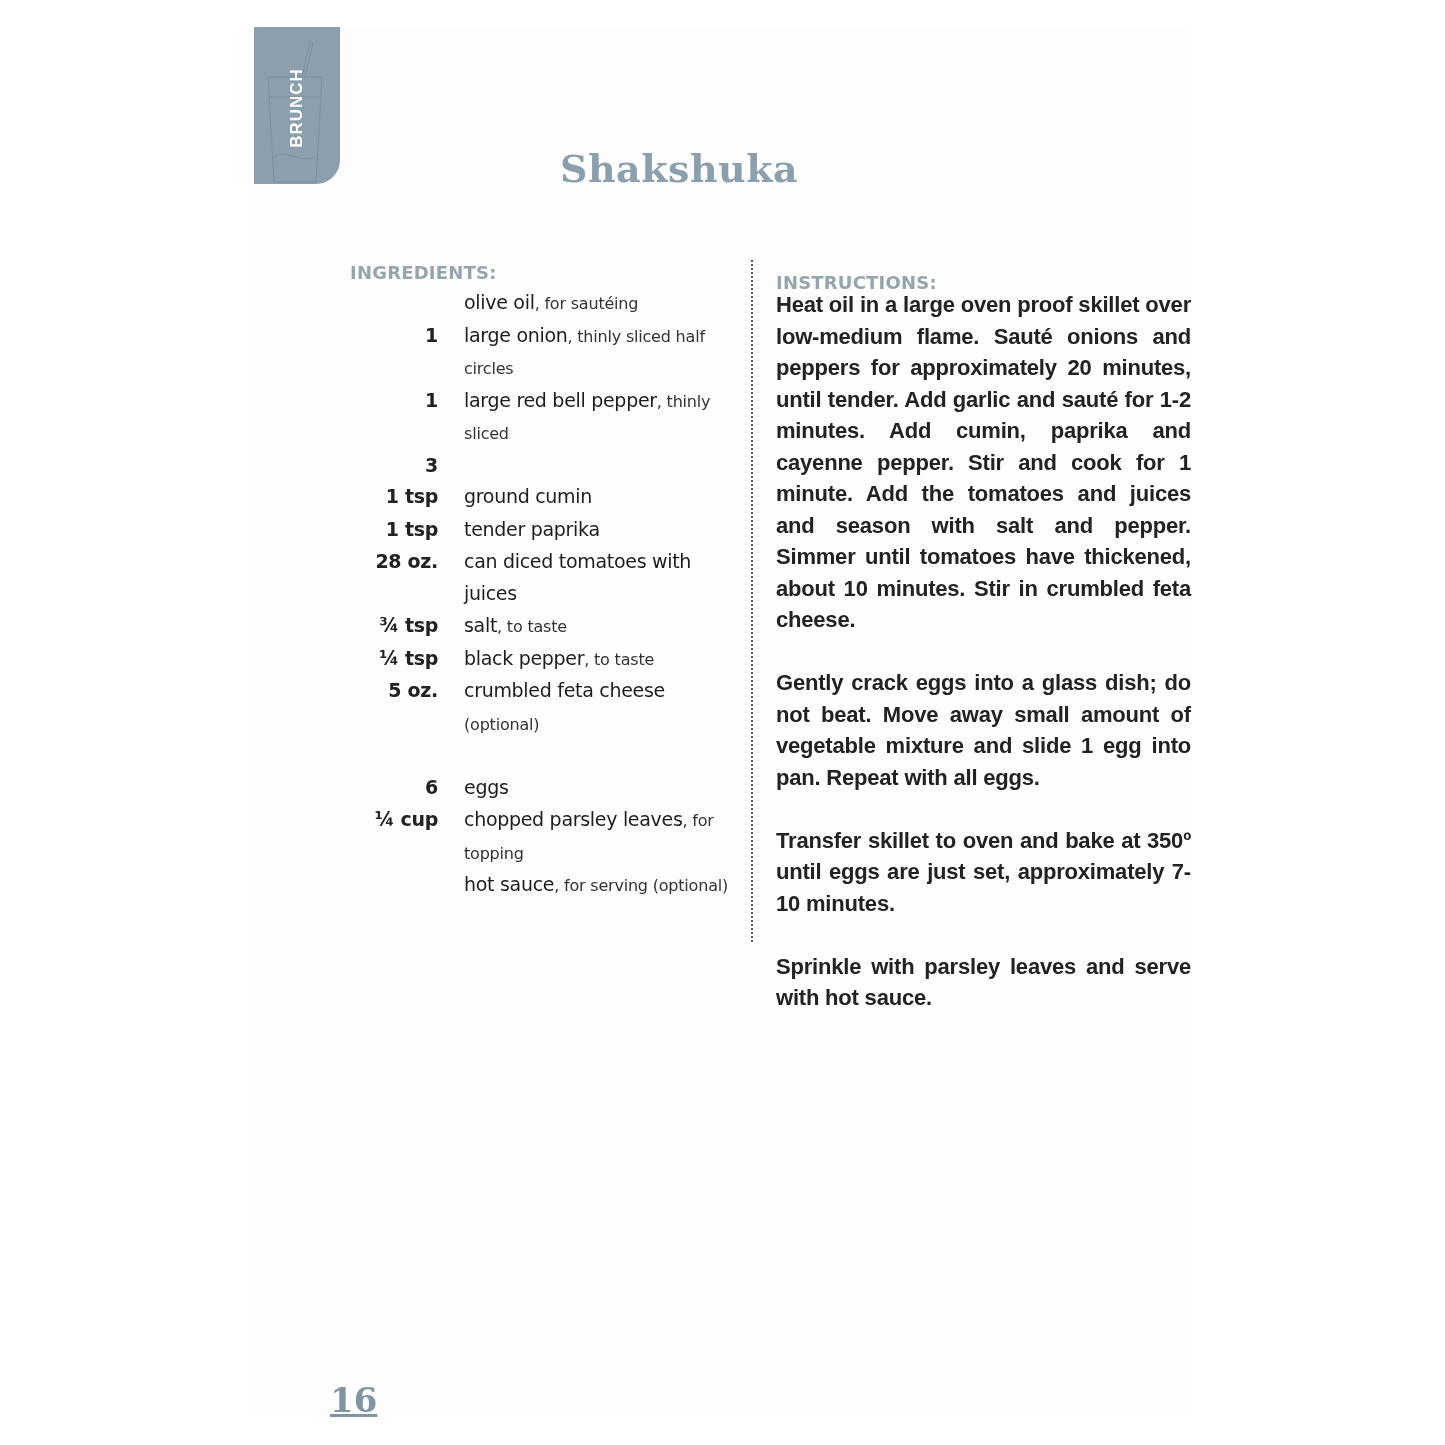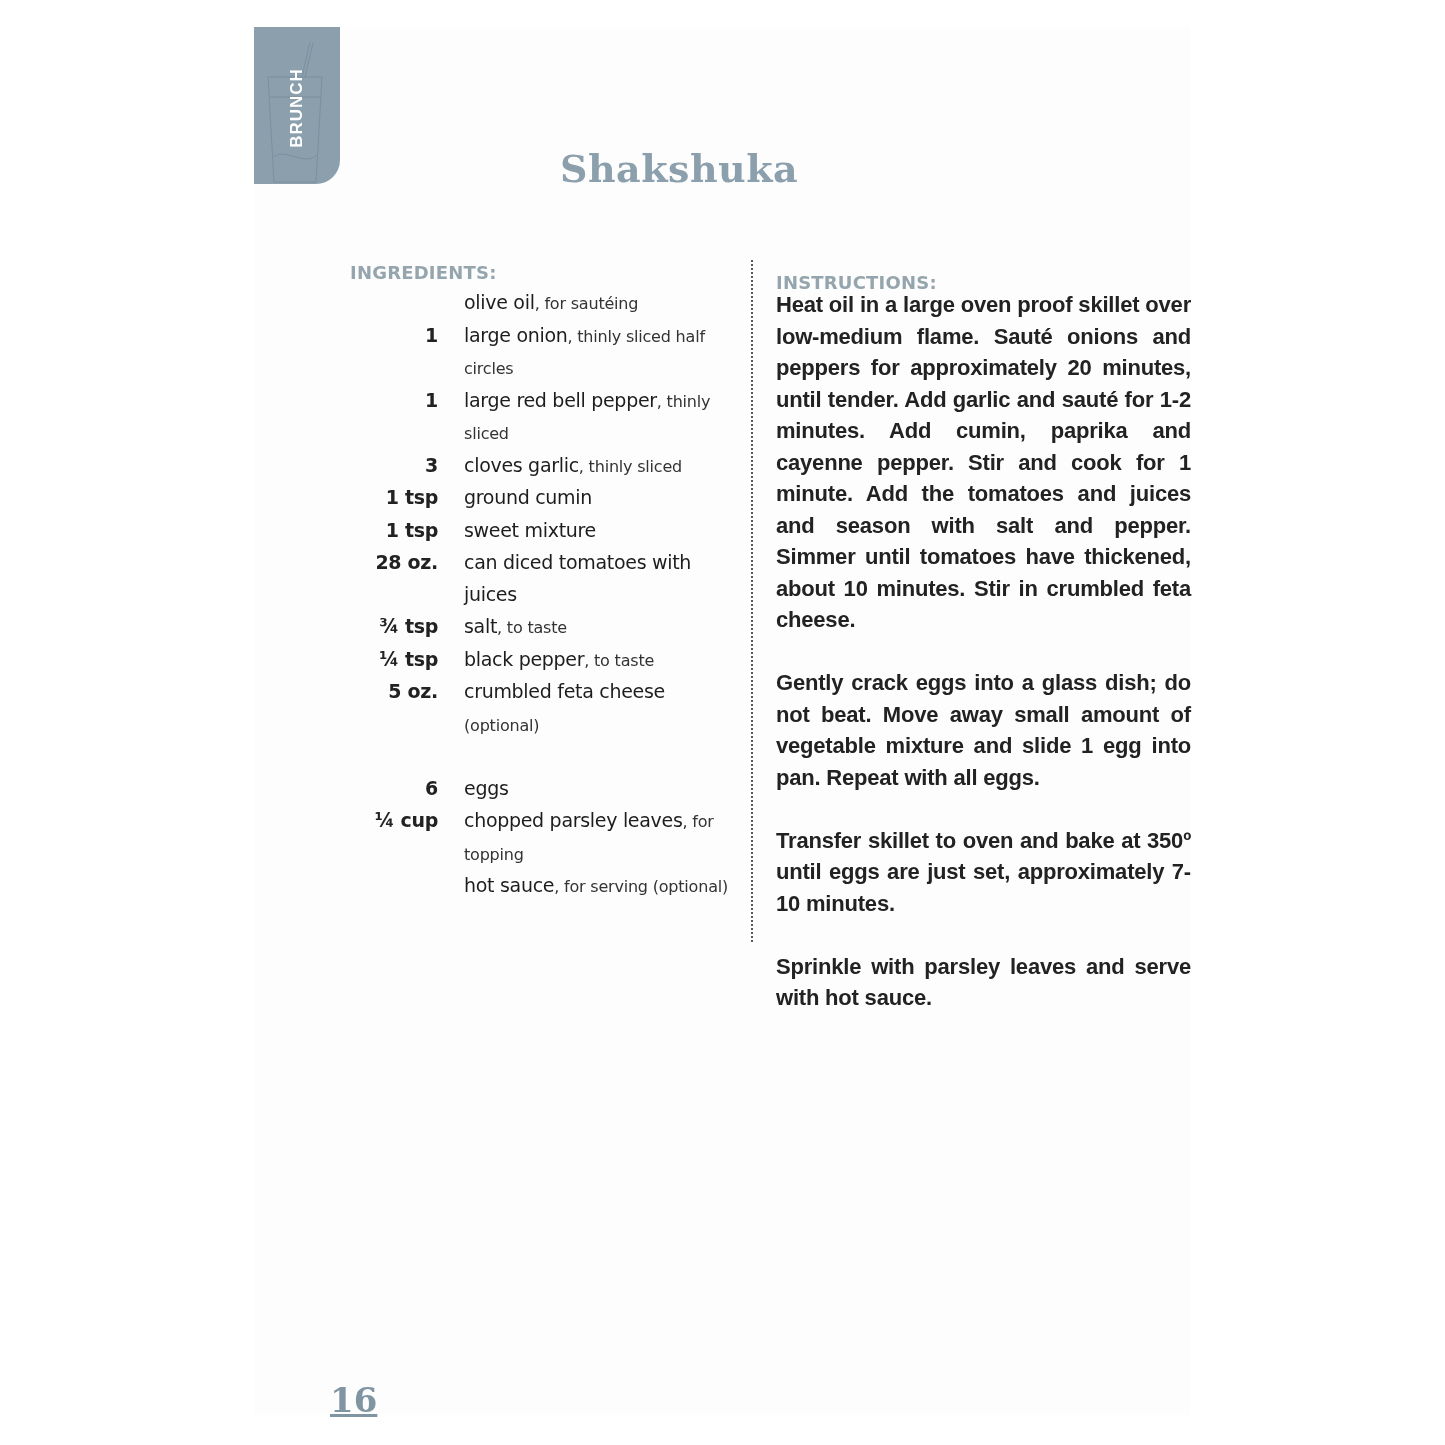--- a/index.html
+++ b/index.html
@@ -178,29 +178,28 @@
   <li class="ing-row">
     <span class="qty">1</span>
     <span class="desc"><span class="name">large onion</span><span class="note">, thinly sliced half circles</span></span>
   </li>
   <li class="ing-row">
     <span class="qty">1</span>
     <span class="desc"><span class="name">large red bell pepper</span><span class="note">, thinly sliced</span></span>
   </li>
   <li class="ing-row">
     <span class="qty">3</span>
-    <span class="desc"><span class="name">cloves garlic</span><span class="note">, thinly sliced</span></span>
   </li>
   <li class="ing-row">
     <span class="qty">1 tsp</span>
     <span class="desc"><span class="name">ground cumin</span><span class="note"></span></span>
   </li>
   <li class="ing-row">
     <span class="qty">1 tsp</span>
-    <span class="desc"><span class="name">sweet mixture</span><span class="note"></span></span>
+    <span class="desc"><span class="name">tender paprika</span><span class="note"></span></span>
   </li>
   <li class="ing-row">
     <span class="qty">28 oz.</span>
     <span class="desc"><span class="name">can diced tomatoes with juices</span><span class="note"></span></span>
   </li>
   <li class="ing-row">
     <span class="qty">¾ tsp</span>
     <span class="desc"><span class="name">salt</span><span class="note">, to taste</span></span>
   </li>
   <li class="ing-row">

